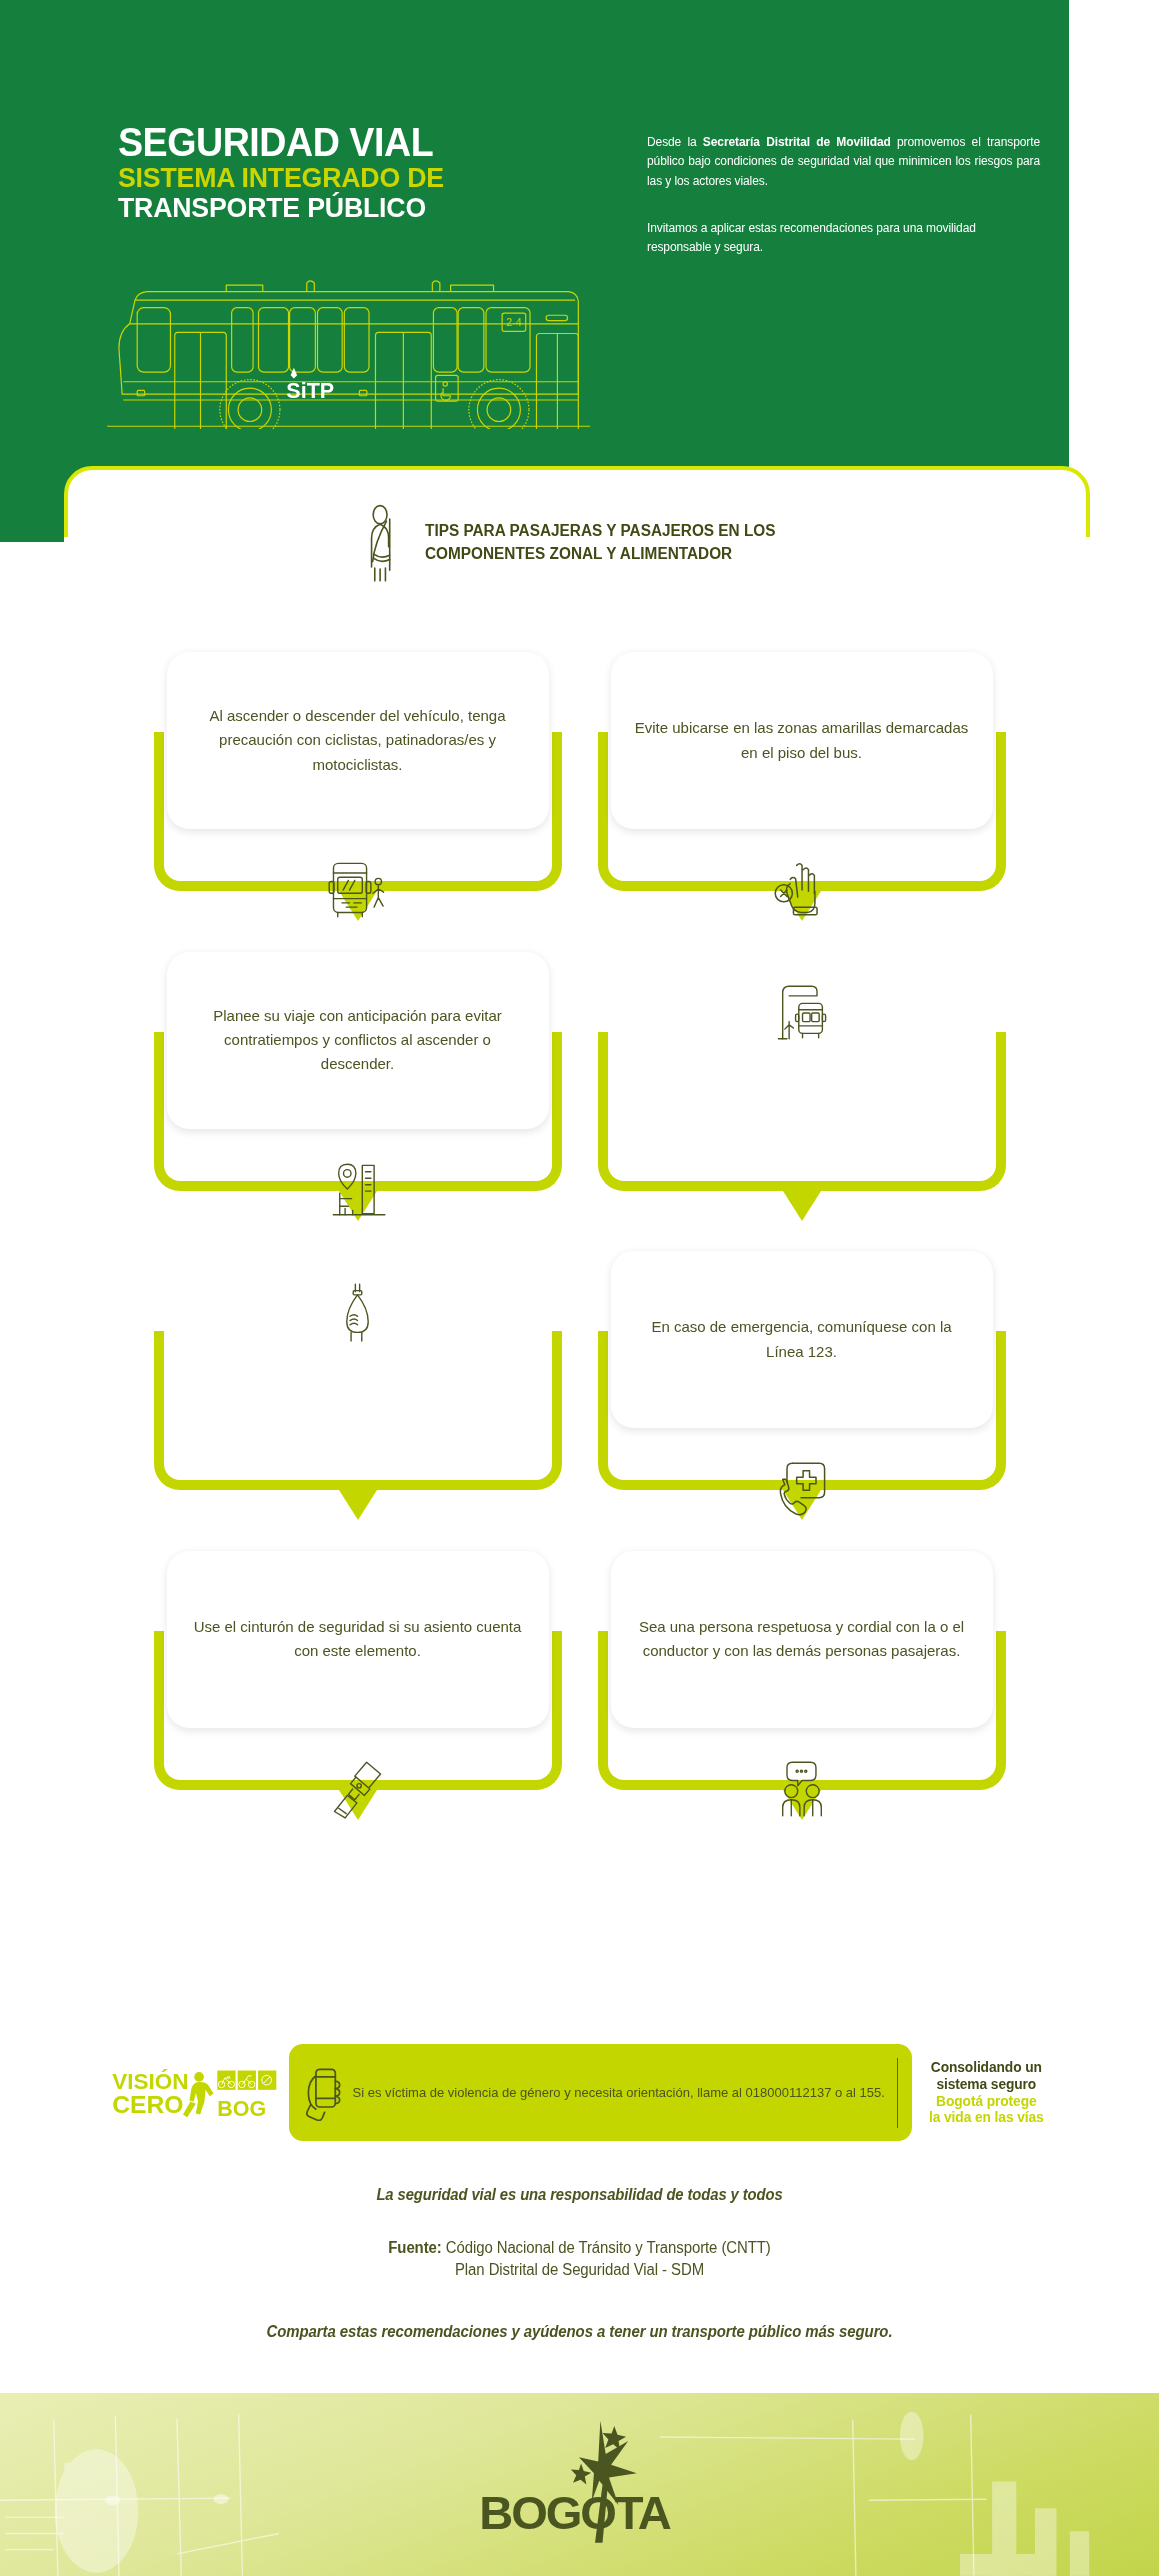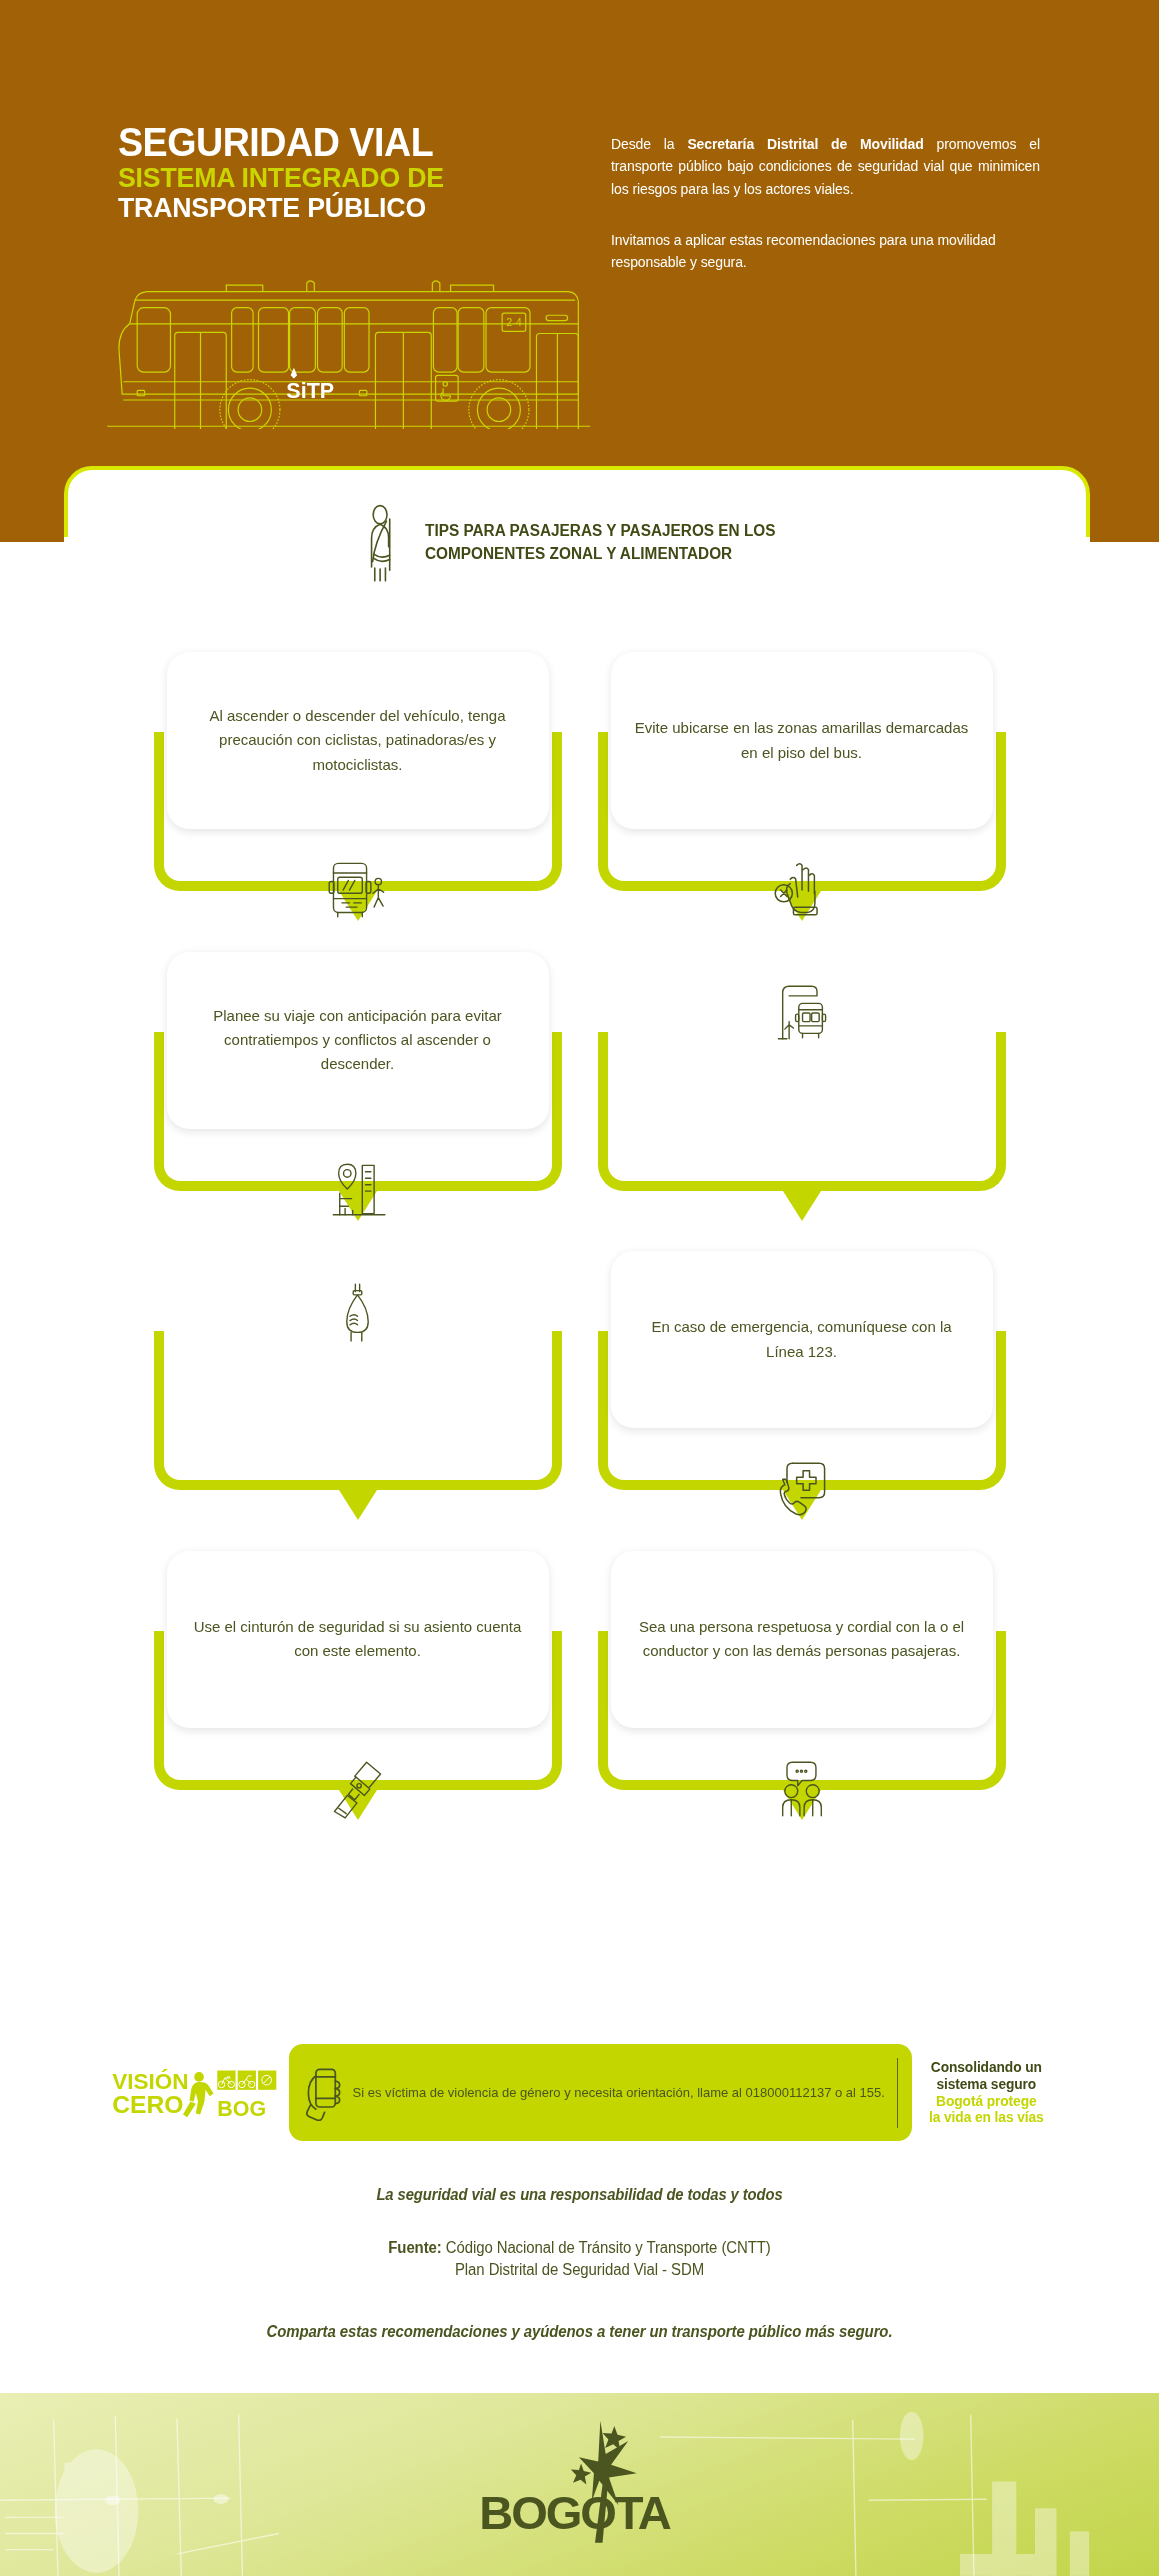--- a/index.html
+++ b/index.html
@@ -16,23 +16,23 @@
     width: 1159px;
     height: 2576px;
     overflow: hidden;
     background: #ffffff;
   }
 
   
   .header {
     position: absolute;
     left: 0; top: 0;
-    width: 1159px;
+    width: 1069px;
     height: 542px;
-    background: #a16207;
+    background: #15803d;
     overflow: hidden;
   }
 
   .header-inner {
     position: absolute;
     left: 118px; top: 123px;
     width: 966px;
     display: flex;
     gap: 32px;
   }
@@ -79,25 +79,26 @@
     width: 494px;
     height: 161px;
   }
 
   .header-right {
     width: 429px;
     padding-top: 9.7px;
   }
   .intro-p {
     color: #ffffff;
-    font-size: 14px;
+    font-size: 12px;
     line-height: 1.62;
     text-align: justify;
     font-weight: 400;
     letter-spacing: -0.1px;
+    margin-left: 36px;
   }
   .intro-p.second { margin-top: 28px; text-align: left; }
   .intro-p b { font-weight: 700; }
 
   
   .panel {
     position: absolute;
     left: 64px;
     top: 466px;
     width: 1026px;

